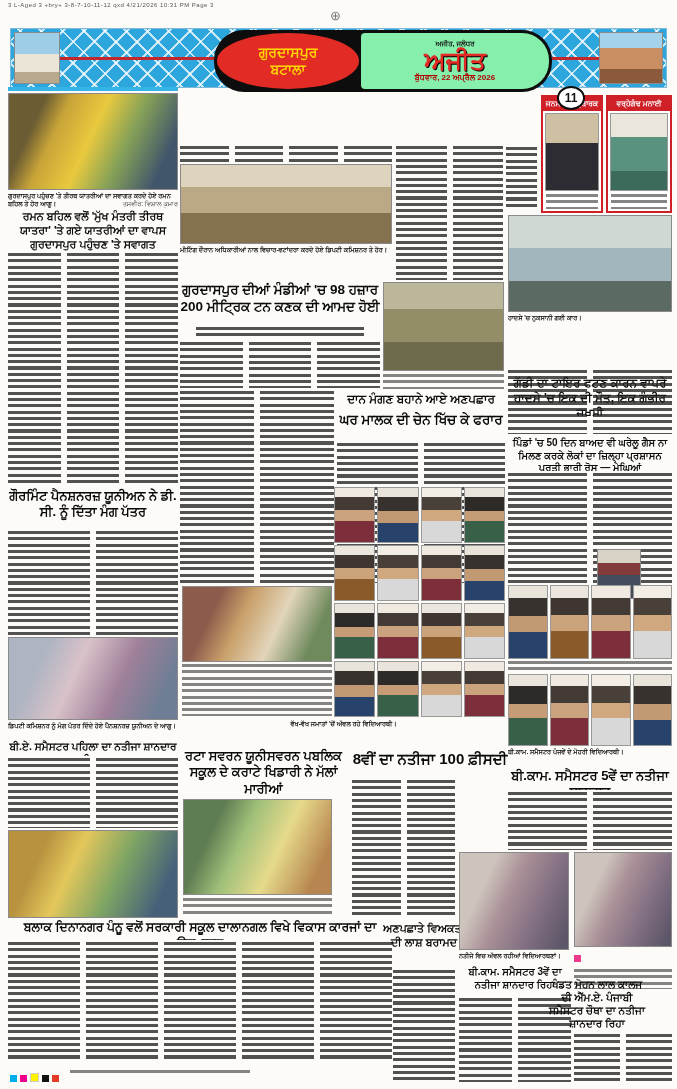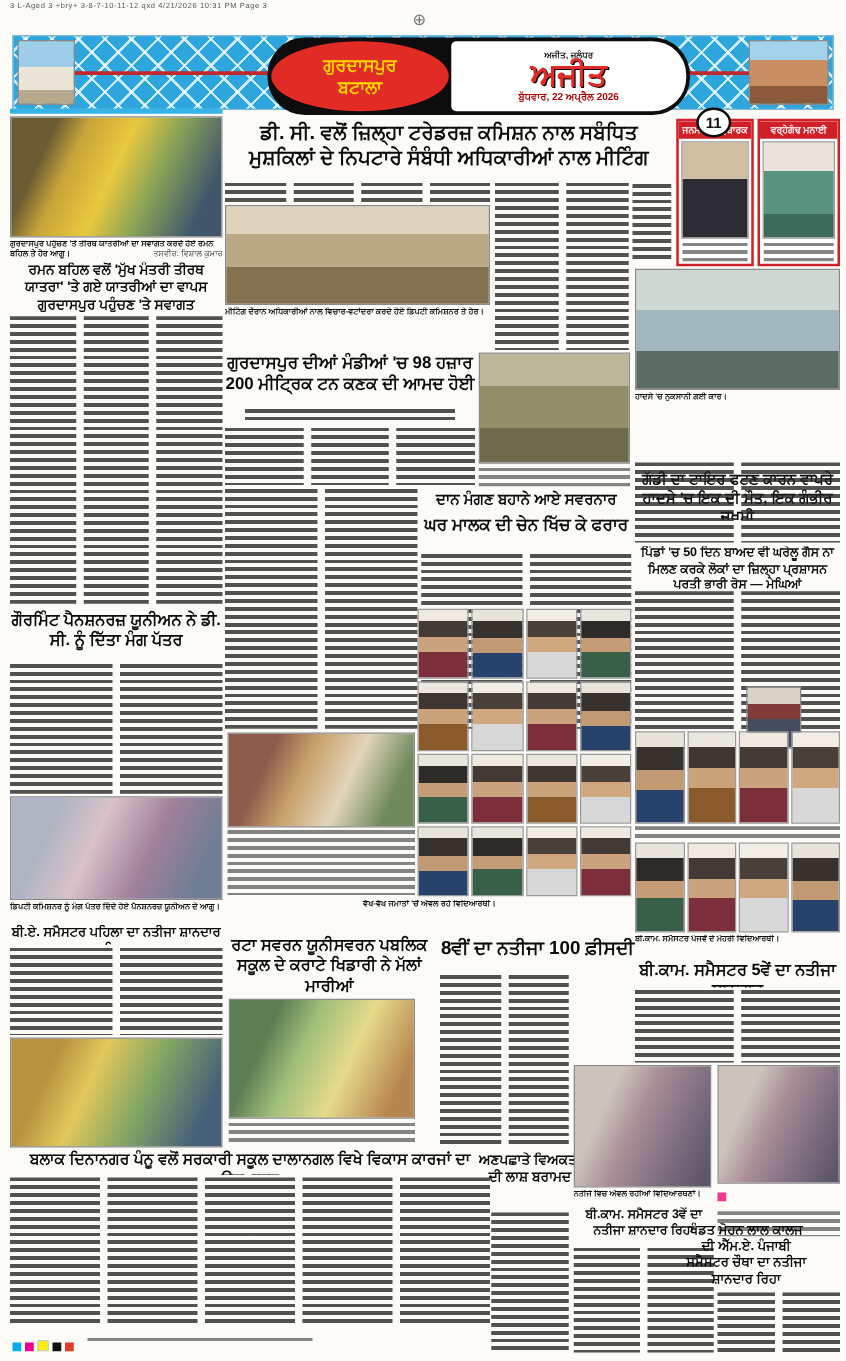--- a/index.html
+++ b/index.html
@@ -33,21 +33,21 @@
   .ph-inset{background:linear-gradient(180deg,#d9d3c7 0 28%,#823a3a 28% 52%,#434d5c 52%);}
   
   .band{background:
     repeating-linear-gradient(45deg,rgba(255,255,255,.75) 0 2px,transparent 2px 15px),
     repeating-linear-gradient(-45deg,rgba(255,255,255,.75) 0 2px,transparent 2px 15px),
     #2ca6dd;border:1px solid #7db9d6;padding-left:12px;}
   .band:before{content:"";position:absolute;left:4px;right:4px;top:48%;border-top:3px solid #c1272d;}
   .capsule{position:absolute;background:#0d0d0d;border-radius:30px;display:flex;padding:3px;z-index:2;}
   .redoval{flex:0 0 142px;background:#e32b25;border-radius:50%;display:flex;flex-direction:column;
            align-items:center;justify-content:center;color:#ffd400;font-weight:700;font-size:14px;line-height:1.2;}
-  .yellowside{flex:1;background:#ffffff;border-radius:4px 27px 27px 4px;margin-left:2px;
+  .yellowside{flex:1;background:#86efac;border-radius:4px 27px 27px 4px;margin-left:2px;
               display:flex;flex-direction:column;align-items:center;justify-content:center;overflow:hidden;}
   .ytag{font-size:7px;font-weight:700;color:#111;}
   .ytitle{font-size:25px;font-weight:800;color:#e32b25;text-shadow:1px 1px 0 #000;line-height:1;}
   .ydate{font-size:8px;font-weight:700;color:#b00000;}
   .pagenum{position:absolute;background:#fff;border:2px solid #0d0d0d;border-radius:50%;
            width:24px;height:20px;line-height:20px;text-align:center;font-weight:800;font-size:12px;z-index:2;}
   
   .rbox{border:2px solid #cf2027;background:#fff;display:flex;flex-direction:column;overflow:hidden;}
   .rbox .bh{background:#cf2027;color:#fff;font-size:7.5px;font-weight:700;text-align:center;line-height:14px;height:14px;}
   .rbox .bph{flex:0 0 76px;margin:2px;border:1px solid #999;}
@@ -114,21 +114,20 @@
   <div class="abs ph ph-pension" style="left:8px;top:637px;width:170px;height:83px;"></div>
   <div class="abs cap" style="left:8px;top:722px;width:170px;height:15px;">ਡਿਪਟੀ ਕਮਿਸ਼ਨਰ ਨੂੰ ਮੰਗ ਪੱਤਰ ਦਿੰਦੇ ਹੋਏ ਪੈਨਸ਼ਨਰਜ਼ ਯੂਨੀਅਨ ਦੇ ਆਗੂ।</div>
 
   <div class="abs hd" style="left:8px;top:740px;width:170px;height:16px;font-size:10.5px;">ਬੀ.ਏ. ਸਮੈਸਟਰ ਪਹਿਲਾ ਦਾ ਨਤੀਜਾ ਸ਼ਾਨਦਾਰ ਰਿਹਾ</div>
   <div class="abs cols" style="left:8px;top:758px;width:170px;height:70px;">
     <i class="gk"></i>
       <i class="gk"></i>
   </div>
   <div class="abs ph ph-event1" style="left:8px;top:830px;width:170px;height:88px;"></div>
 
-  <div class="abs hd" style="left:180px;top:97px;width:358px;height:45px;font-size:16px;">ਡੀ. ਸੀ. ਵਲੋਂ ਜ਼ਿਲ੍ਹਾ ਟਰੇਡਰਜ਼ ਕਮਿਸ਼ਨ ਨਾਲ ਸਬੰਧਿਤ ਮੁਸ਼ਕਿਲਾਂ ਦੇ ਨਿਪਟਾਰੇ ਸੰਬੰਧੀ ਅਧਿਕਾਰੀਆਂ ਨਾਲ ਮੀਟਿੰਗ</div>
   <div class="abs cols" style="left:180px;top:146px;width:212px;height:16px;">
     <i class="gk"></i>
       <i class="gk"></i>
       <i class="gk"></i>
       <i class="gk"></i>
   </div>
   <div class="abs ph ph-meeting" style="left:180px;top:164px;width:212px;height:80px;"></div>
   <div class="abs cap" style="left:180px;top:246px;width:212px;height:14px;">ਮੀਟਿੰਗ ਦੌਰਾਨ ਅਧਿਕਾਰੀਆਂ ਨਾਲ ਵਿਚਾਰ-ਵਟਾਂਦਰਾ ਕਰਦੇ ਹੋਏ ਡਿਪਟੀ ਕਮਿਸ਼ਨਰ ਤੇ ਹੋਰ।</div>
   <div class="abs cols" style="left:396px;top:146px;width:107px;height:134px;">
     <i class="gk"></i>
@@ -143,21 +142,21 @@
       <i class="gk"></i>
       <i class="gk"></i>
   </div>
   <div class="abs cols" style="left:180px;top:391px;width:154px;height:192px;">
     <i class="gk"></i>
       <i class="gk"></i>
   </div>
   <div class="abs ph ph-soldier" style="left:383px;top:282px;width:121px;height:89px;"></div>
   <div class="abs gk lt" style="left:383px;top:374px;width:121px;height:15px;"></div>
 
-  <div class="abs hd" style="left:337px;top:392px;width:168px;height:20px;font-size:12px;">ਦਾਨ ਮੰਗਣ ਬਹਾਨੇ ਆਏ ਸਵਰਨਾਰ</div>
+  <div class="abs hd" style="left:337px;top:392px;width:168px;height:20px;font-size:12px;">ਦਾਨ ਮੰਗਣ ਬਹਾਨੇ ਆਏ ਅਣਪਛਾਰ</div>
   <div class="abs hd" style="left:337px;top:412px;width:168px;height:24px;font-size:13.5px;">ਘਰ ਮਾਲਕ ਦੀ ਚੇਨ ਖਿੱਚ ਕੇ ਫਰਾਰ</div>
   <div class="abs cols" style="left:337px;top:443px;width:168px;height:140px;">
     <i class="gk"></i>
       <i class="gk"></i>
   </div>
 
   <div class="abs ph ph-honor" style="left:182px;top:586px;width:150px;height:76px;"></div>
   <div class="abs gk lt" style="left:182px;top:664px;width:150px;height:52px;"></div>
   <div class="abs grid16" style="left:334px;top:487px;width:171px;height:230px;">
     <div class="face v1"></div>

